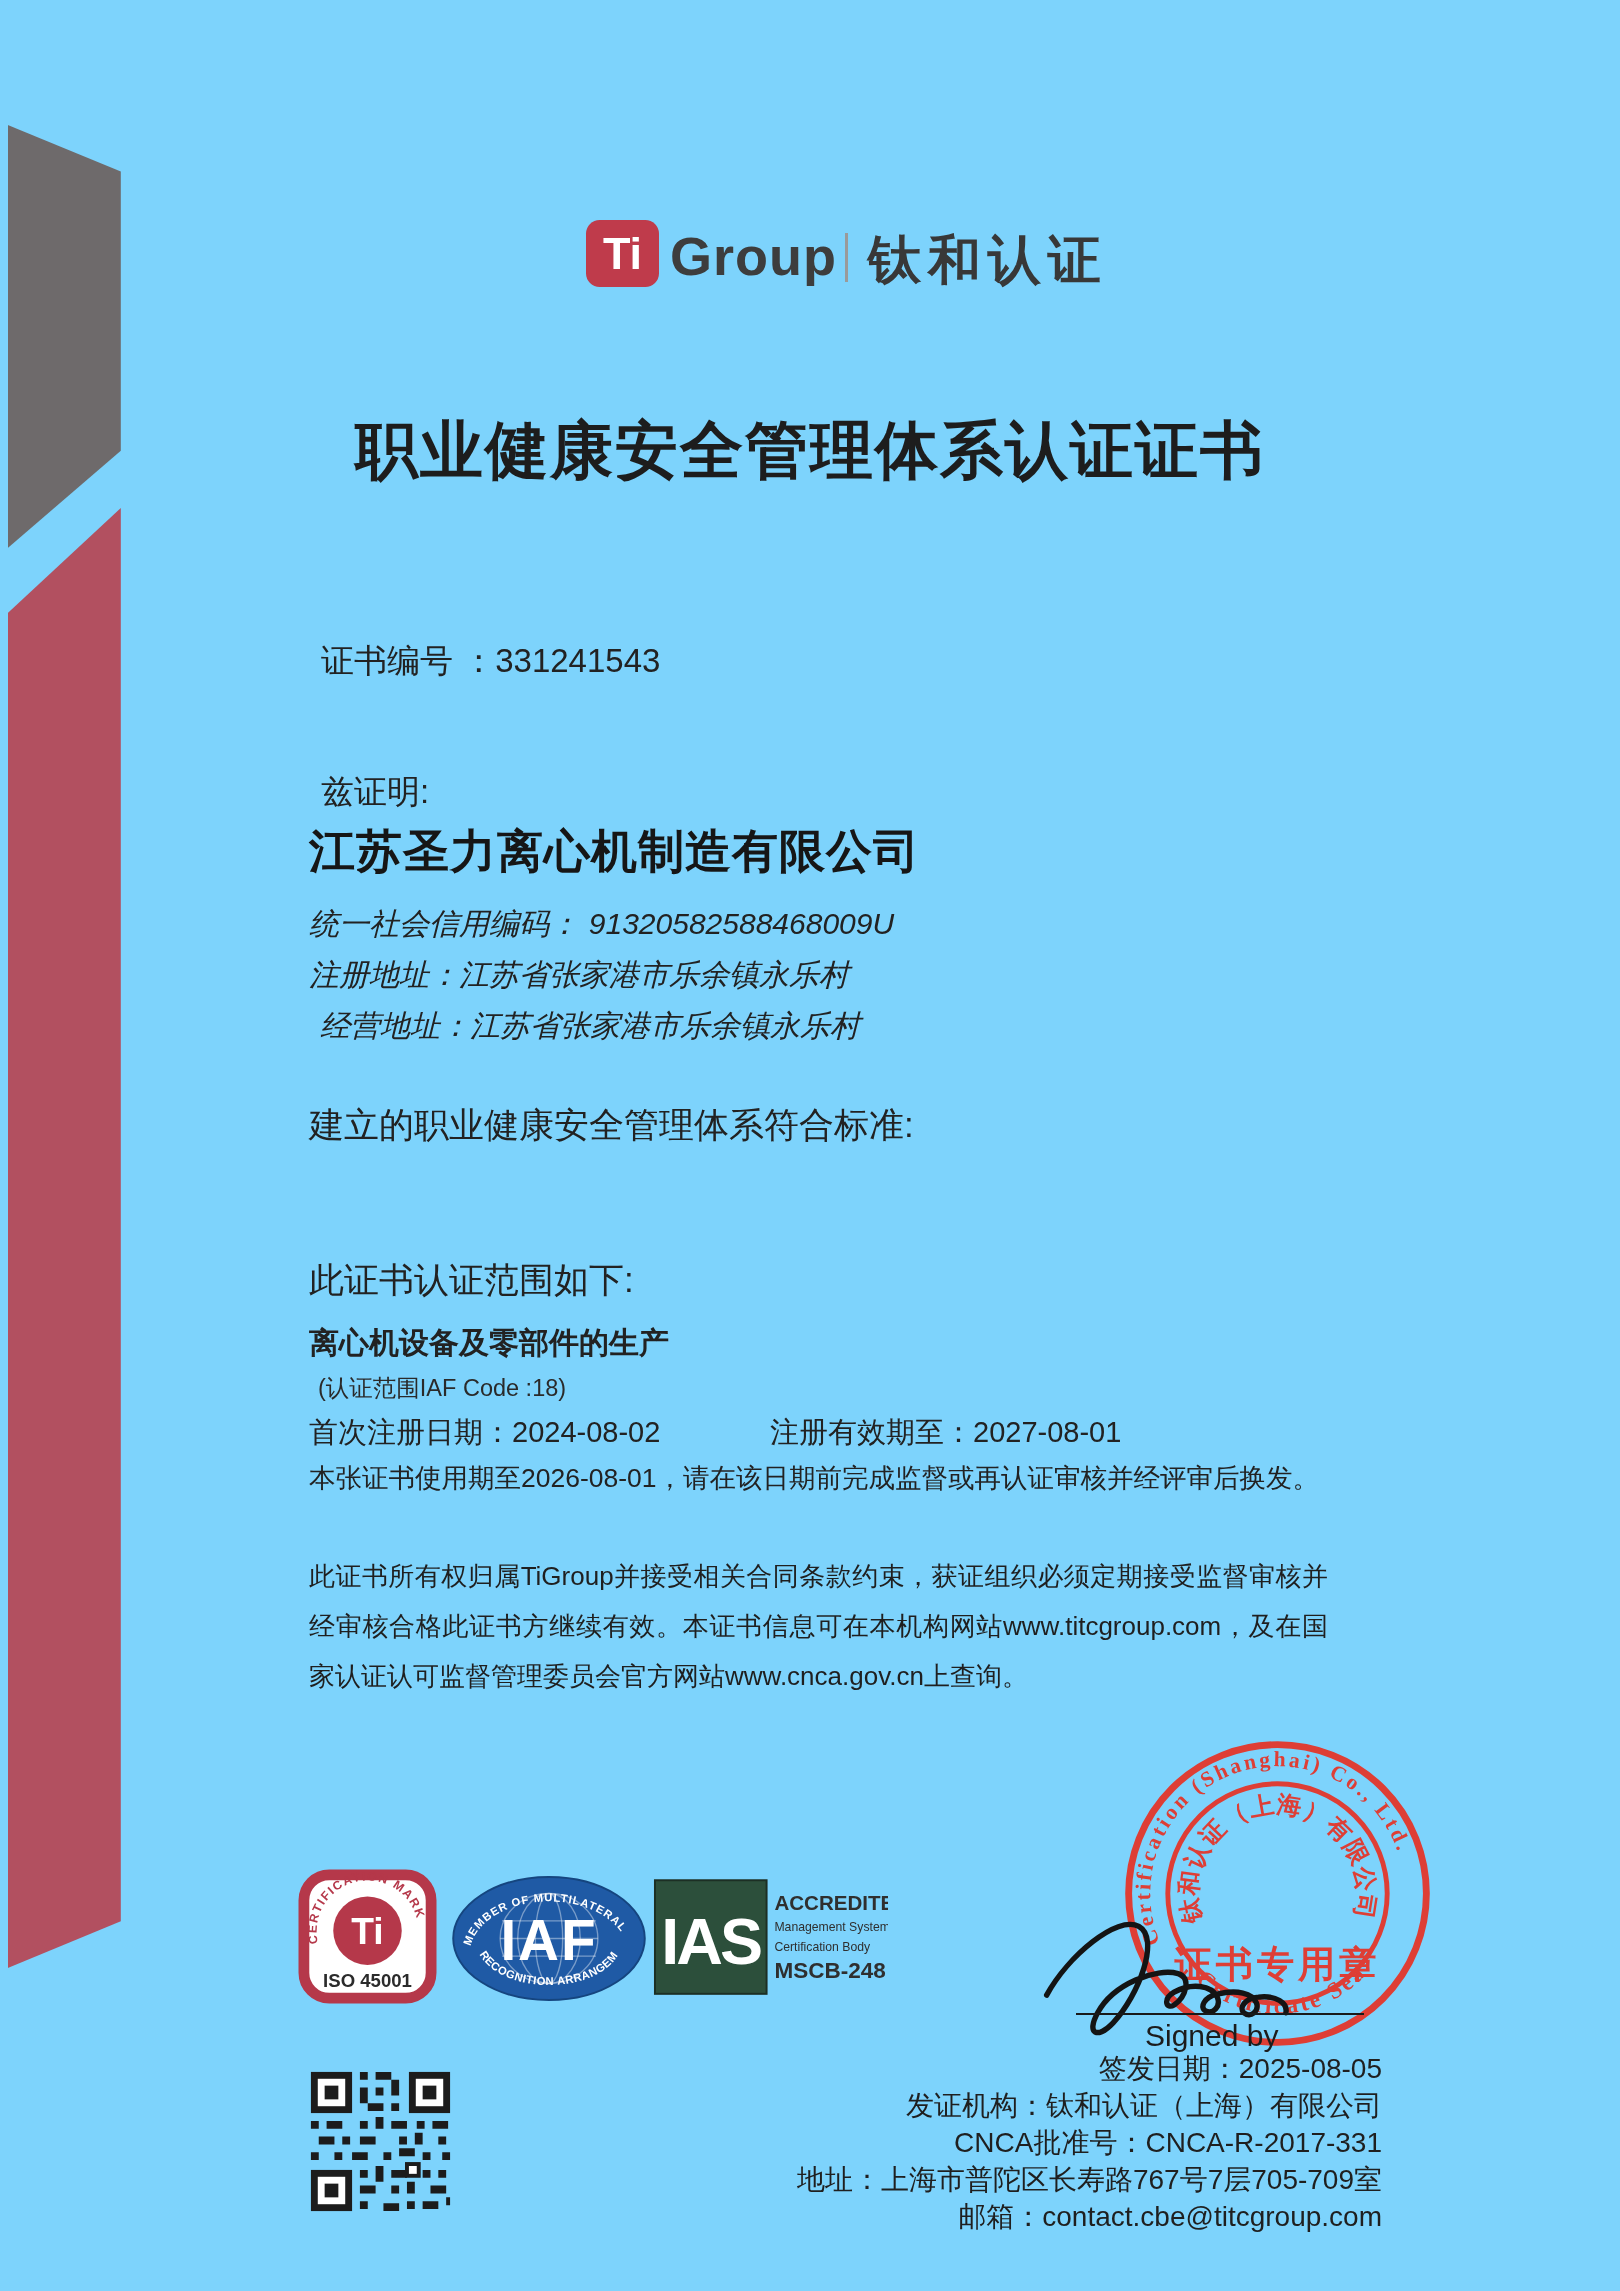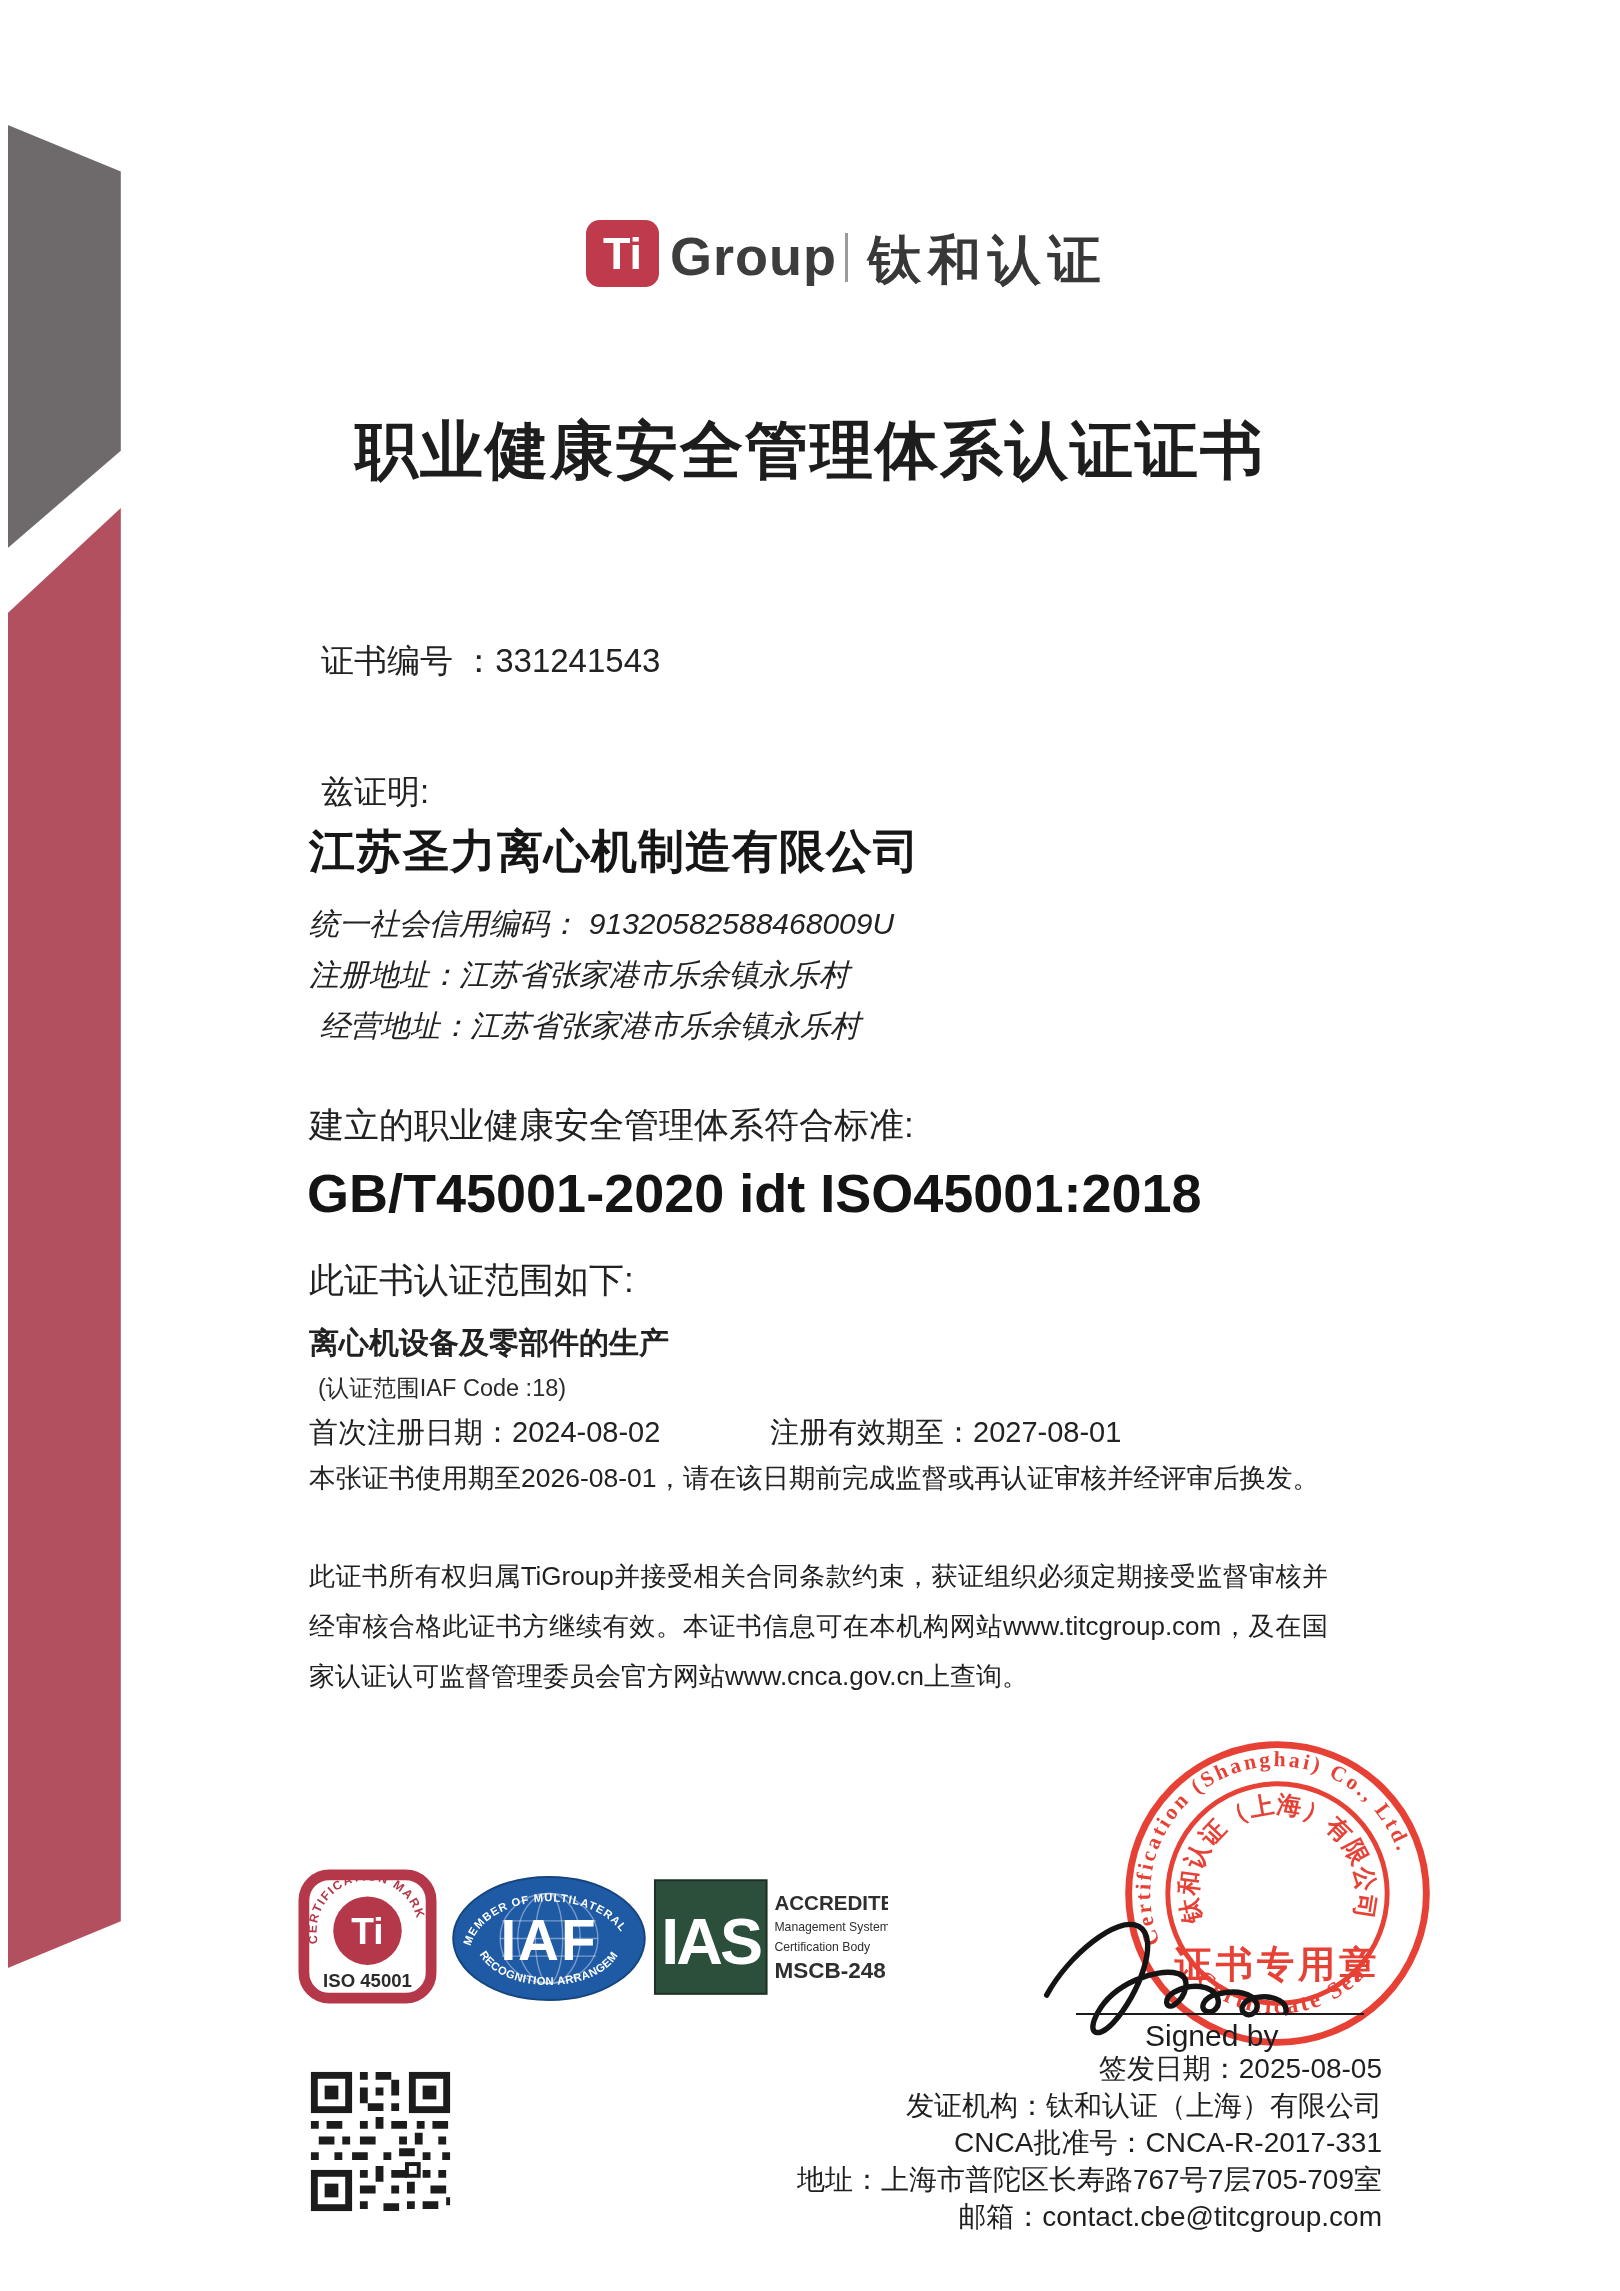--- a/index.html
+++ b/index.html
@@ -1,17 +1,17 @@
 <!DOCTYPE html>
 <html><head>
 <meta charset="utf-8">
 <style>
   html,body{margin:0;padding:0;background:#e8e8e8;}
   .page{
-    position:relative;width:1620px;height:2292px;background:#ffffff;
+    position:relative;width:1620px;height:2292px;background:#7dd3fc;
     font-family:"Liberation Sans",sans-serif;color:#222;overflow:hidden;
     margin:0 auto;
   }
   .abs{position:absolute;}
   
   .band-gray{
     left:7.8px;top:125px;width:113px;height:423px;background:#6e6a6b;
     clip-path:polygon(0 0,100% 11%,100% 77%,0 100%);
   }
   .band-red{
@@ -79,21 +79,20 @@
     <span>统一社会信用编码：</span><span style="margin-left:9.8px;">91320582588468009U</span>
   </div>
   <div class="abs line f31" style="left:309px;top:955px;">
     <span>注册地址：</span><span>江苏省张家港市乐余镇永乐村</span>
   </div>
   <div class="abs line f31" style="left:320px;top:1006px;">
     <span>经营地址：</span><span>江苏省张家港市乐余镇永乐村</span>
   </div>
 
   <div class="abs line std-intro" style="left:309px;top:1102px;">建立的职业健康安全管理体系符合标准:</div>
-  <div class="abs line std-code" style="left:307px;top:1162px;">GB/T45001-2020 idt ISO45001:2018</div>
   <div class="abs line std-intro" style="left:309px;top:1257px;">此证书认证范围如下:</div>
   <div class="abs line scope" style="left:309px;top:1323px;">离心机设备及零部件的生产</div>
   <div class="abs line iaf-note" style="left:318px;top:1372px;">(认证范围IAF Code :18)</div>
 
   <div class="abs line f30" style="left:309px;top:1413px;">
     <span>首次注册日期：</span><span>2024-08-02</span>
   </div>
   <div class="abs line f30" style="left:770px;top:1413px;">
     <span>注册有效期至：</span><span>2027-08-01</span>
   </div>

